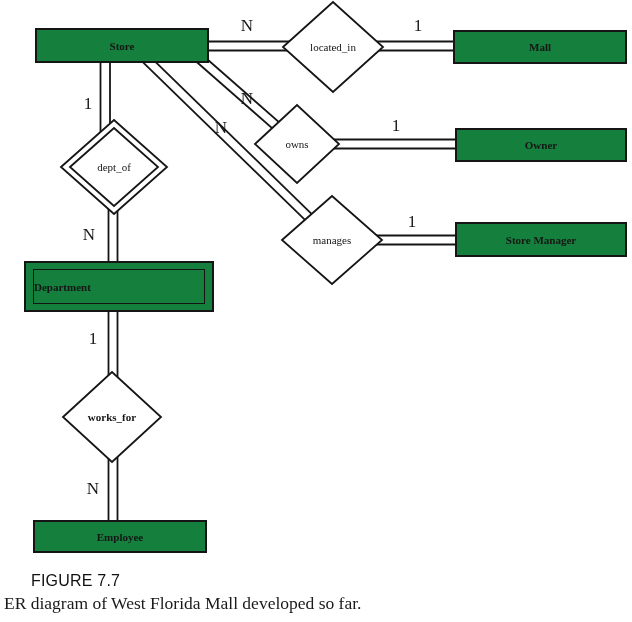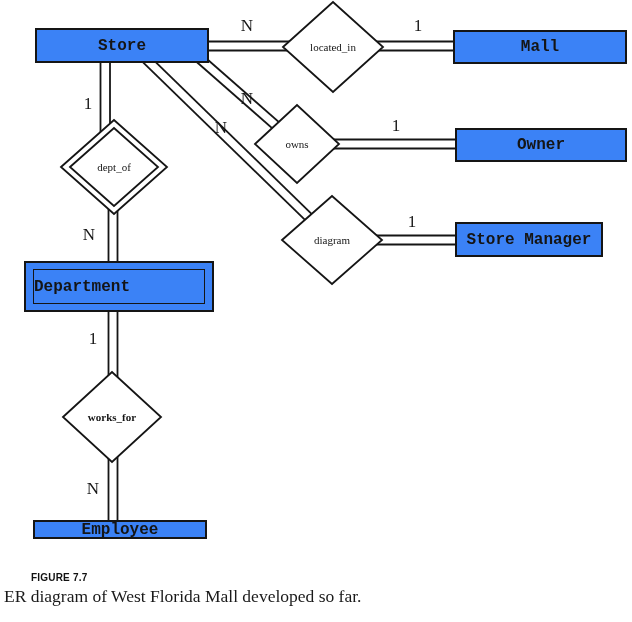--- a/index.html
+++ b/index.html
@@ -7,26 +7,25 @@
     position:relative;
     width:632px;height:622px;
     background:#ffffff;
     font-family:"Liberation Serif", serif;
     color:#151515;
     overflow:hidden;
   }
   .canvas{position:absolute;left:0;top:0;z-index:1;}
   .entity{
     position:absolute;z-index:2;
-    background:#3b82f6;
+    background:#15803d;
     border:2px solid #151515;
     display:flex;align-items:center;justify-content:center;
-    font-weight:bold;font-size:16px;
+    font-weight:bold;font-size:11px;
     box-sizing:border-box;
-    font-family:Liberation Mono, monospace;
   }
   .entity-inner{
     position:absolute;left:7px;top:6px;right:7px;bottom:6px;
     border:1.5px solid #151515;
     display:flex;align-items:center;justify-content:flex-start;
     box-sizing:border-box;
   }
   .diamond-label{
     position:absolute;z-index:2;
     transform:translate(-50%,-50%);
@@ -34,21 +33,21 @@
   }
   .card-label{
     position:absolute;z-index:2;
     transform:translate(-50%,-50%);
     font-size:17px;white-space:nowrap;
     background:transparent;
   }
   .caption{position:absolute;left:4px;top:572px;z-index:2;}
   .caption-label{
     font-family:"Liberation Sans", sans-serif;
-    font-weight:bold;font-size:10px;color:#111;
+    font-weight:normal;font-size:16px;color:#111;
     letter-spacing:0.2px;
     padding-left:27px;
   }
   .caption-text{
     font-family:"Liberation Serif", serif;
     font-size:17.5px;color:#1a1a1a;margin-top:3px;
   }
 </style>
 </head>
 <body>
@@ -124,37 +123,37 @@
   </div>
 
   <div class="entity" style="left:453px;top:30px;width:174px;height:34px;text-align:right;">
     <span>Mall</span>
   </div>
 
   <div class="entity" style="left:455px;top:128px;width:172px;height:34px;">
     <span>Owner</span>
   </div>
 
-  <div class="entity" style="left:455px;top:222px;width:148px;height:35px;justify-content:center;">
+  <div class="entity" style="left:455px;top:222px;width:172px;height:35px;justify-content:center;">
     <span>Store Manager</span>
   </div>
 
   <div class="entity" style="left:24px;top:261px;width:190px;height:51px;border-width:2.5px;">
     <div class="entity-inner">
       <span>Department</span>
     </div>
   </div>
 
-  <div class="entity" style="left:33px;top:520px;width:174px;height:19px;">
+  <div class="entity" style="left:33px;top:520px;width:174px;height:33px;">
     <span>Employee</span>
   </div>
 
   <div class="diamond-label" style="left:333px;top:47px;">located_in</div>
   <div class="diamond-label" style="left:297px;top:144px;">owns</div>
-  <div class="diamond-label" style="left:332px;top:240px;">diagram</div>
+  <div class="diamond-label" style="left:332px;top:240px;">manages</div>
   <div class="diamond-label" style="left:114px;top:167px;">dept_of</div>
   <div class="diamond-label" style="left:112px;top:417px;font-weight:bold;">works_for</div>
 
   <div class="card-label" style="left:247px;top:26px;">N</div>
   <div class="card-label" style="left:418px;top:26px;">1</div>
   <div class="card-label" style="left:88px;top:104px;">1</div>
   <div class="card-label" style="left:247px;top:99px;">N</div>
   <div class="card-label" style="left:221px;top:128px;">N</div>
   <div class="card-label" style="left:396px;top:126px;">1</div>
   <div class="card-label" style="left:412px;top:222px;">1</div>

